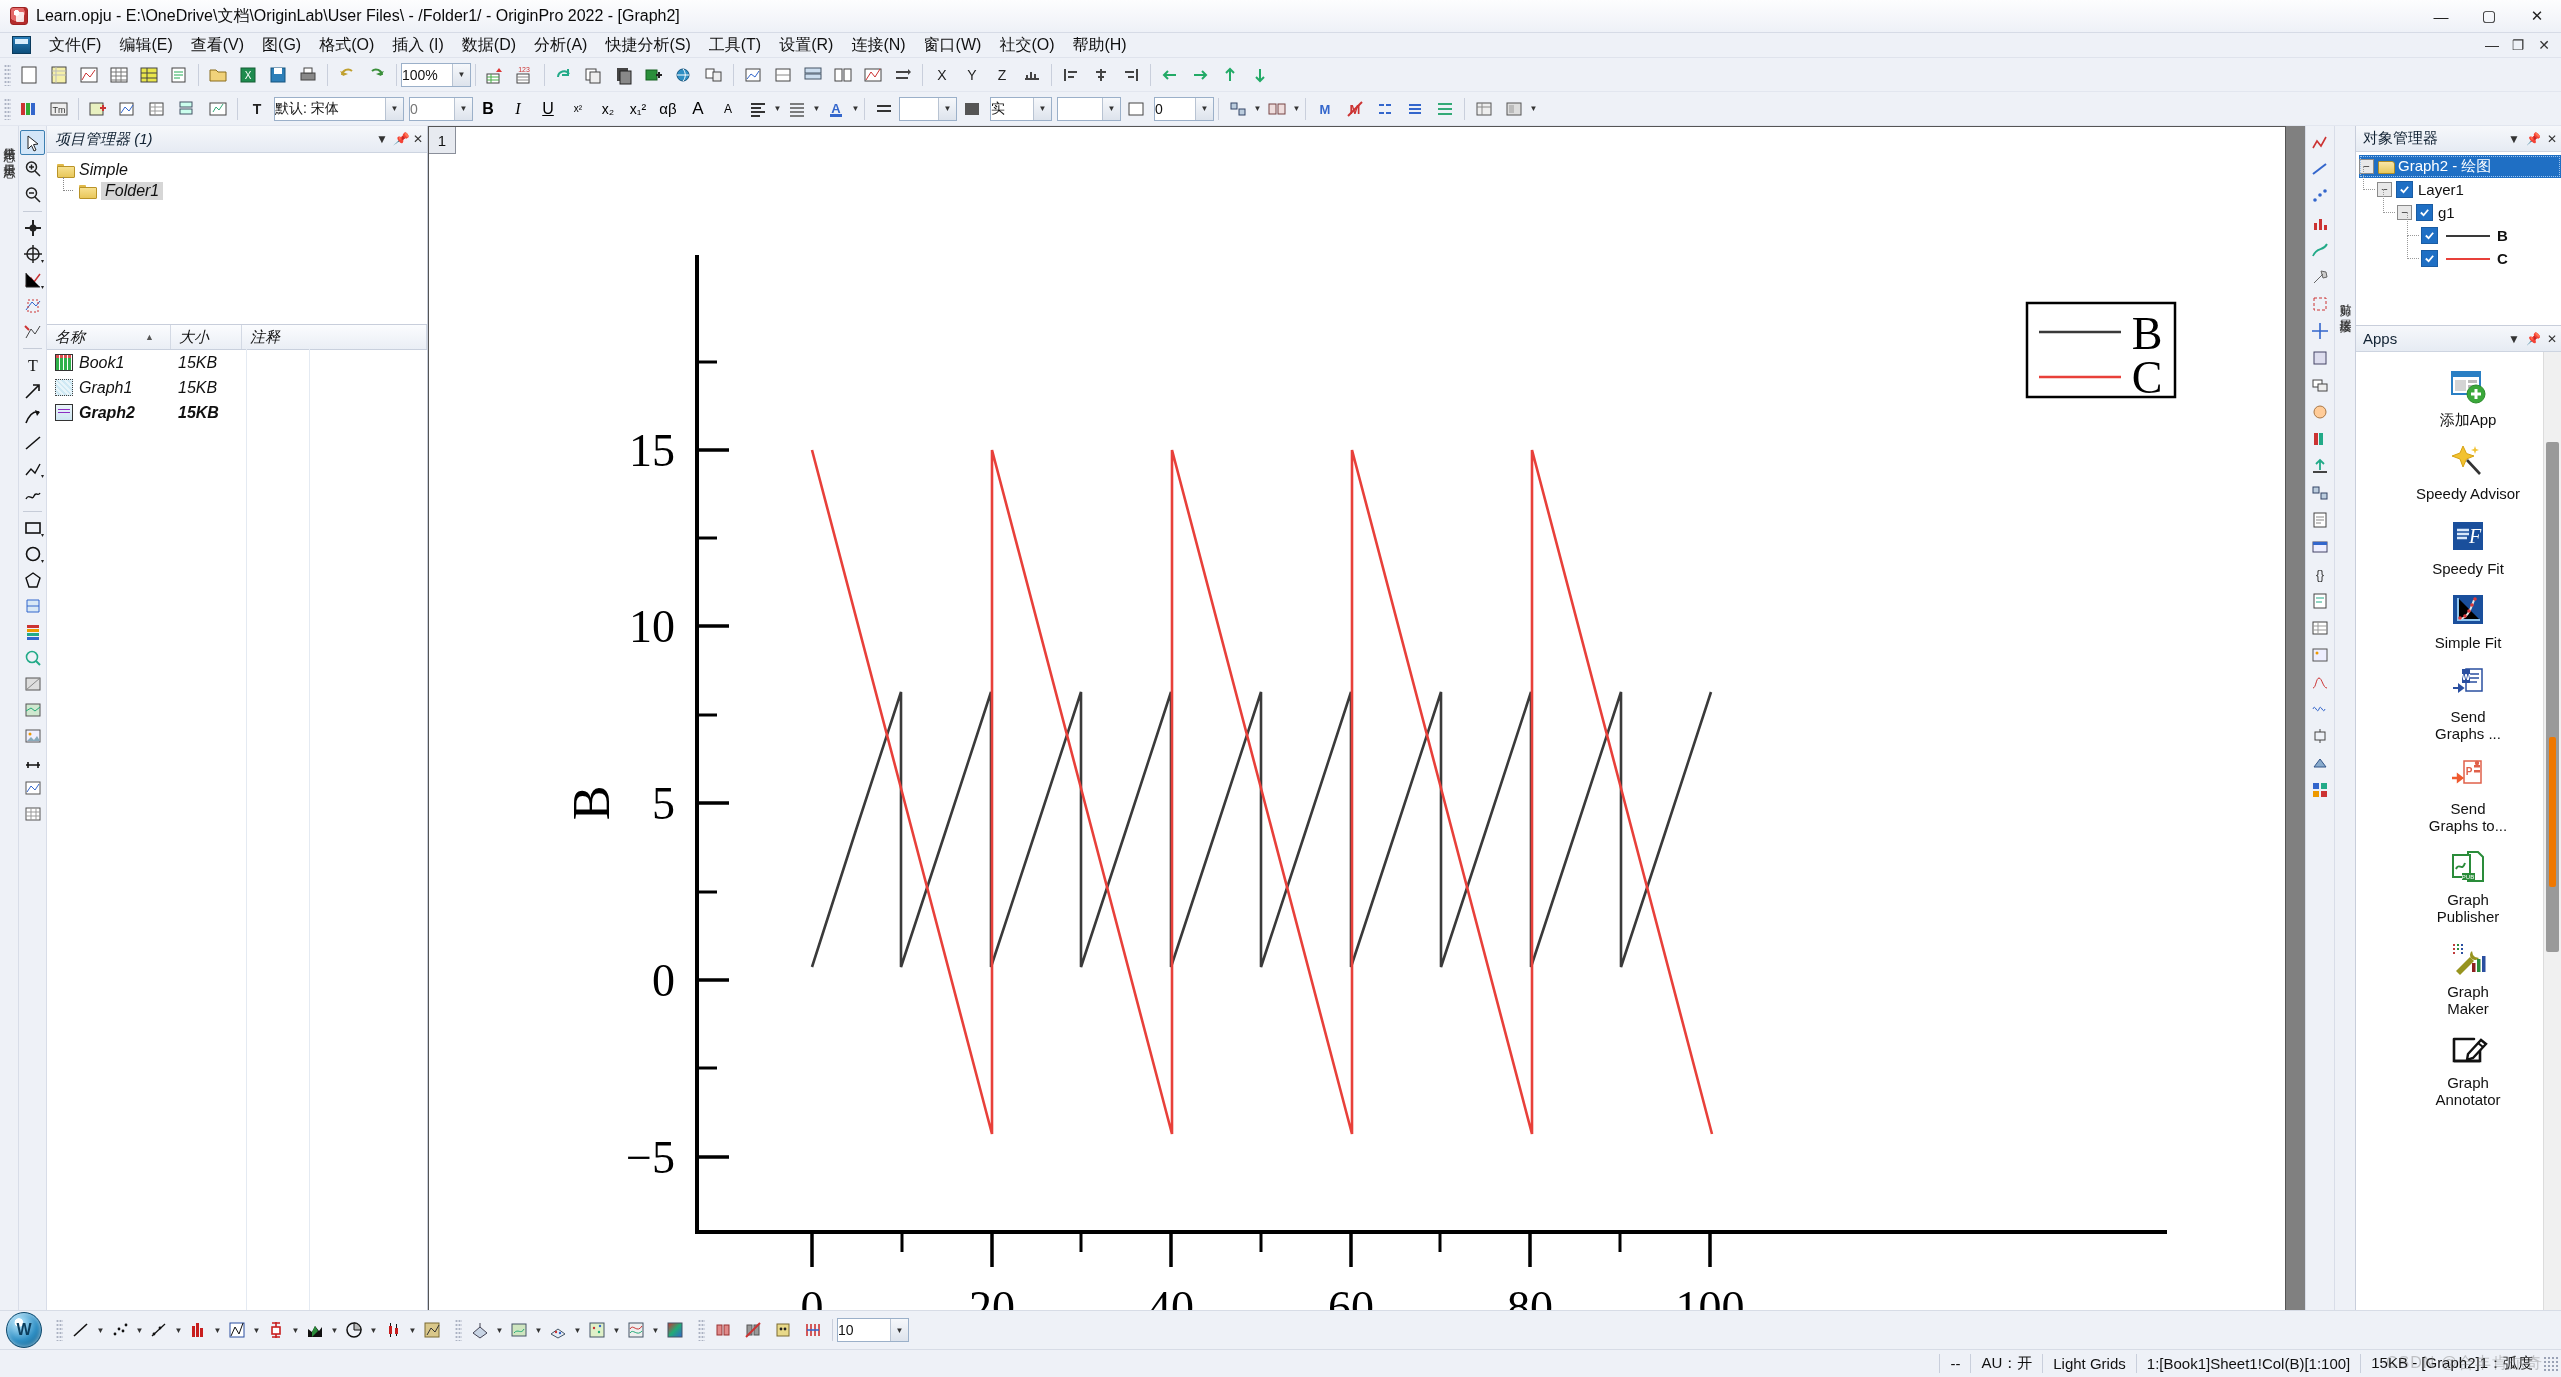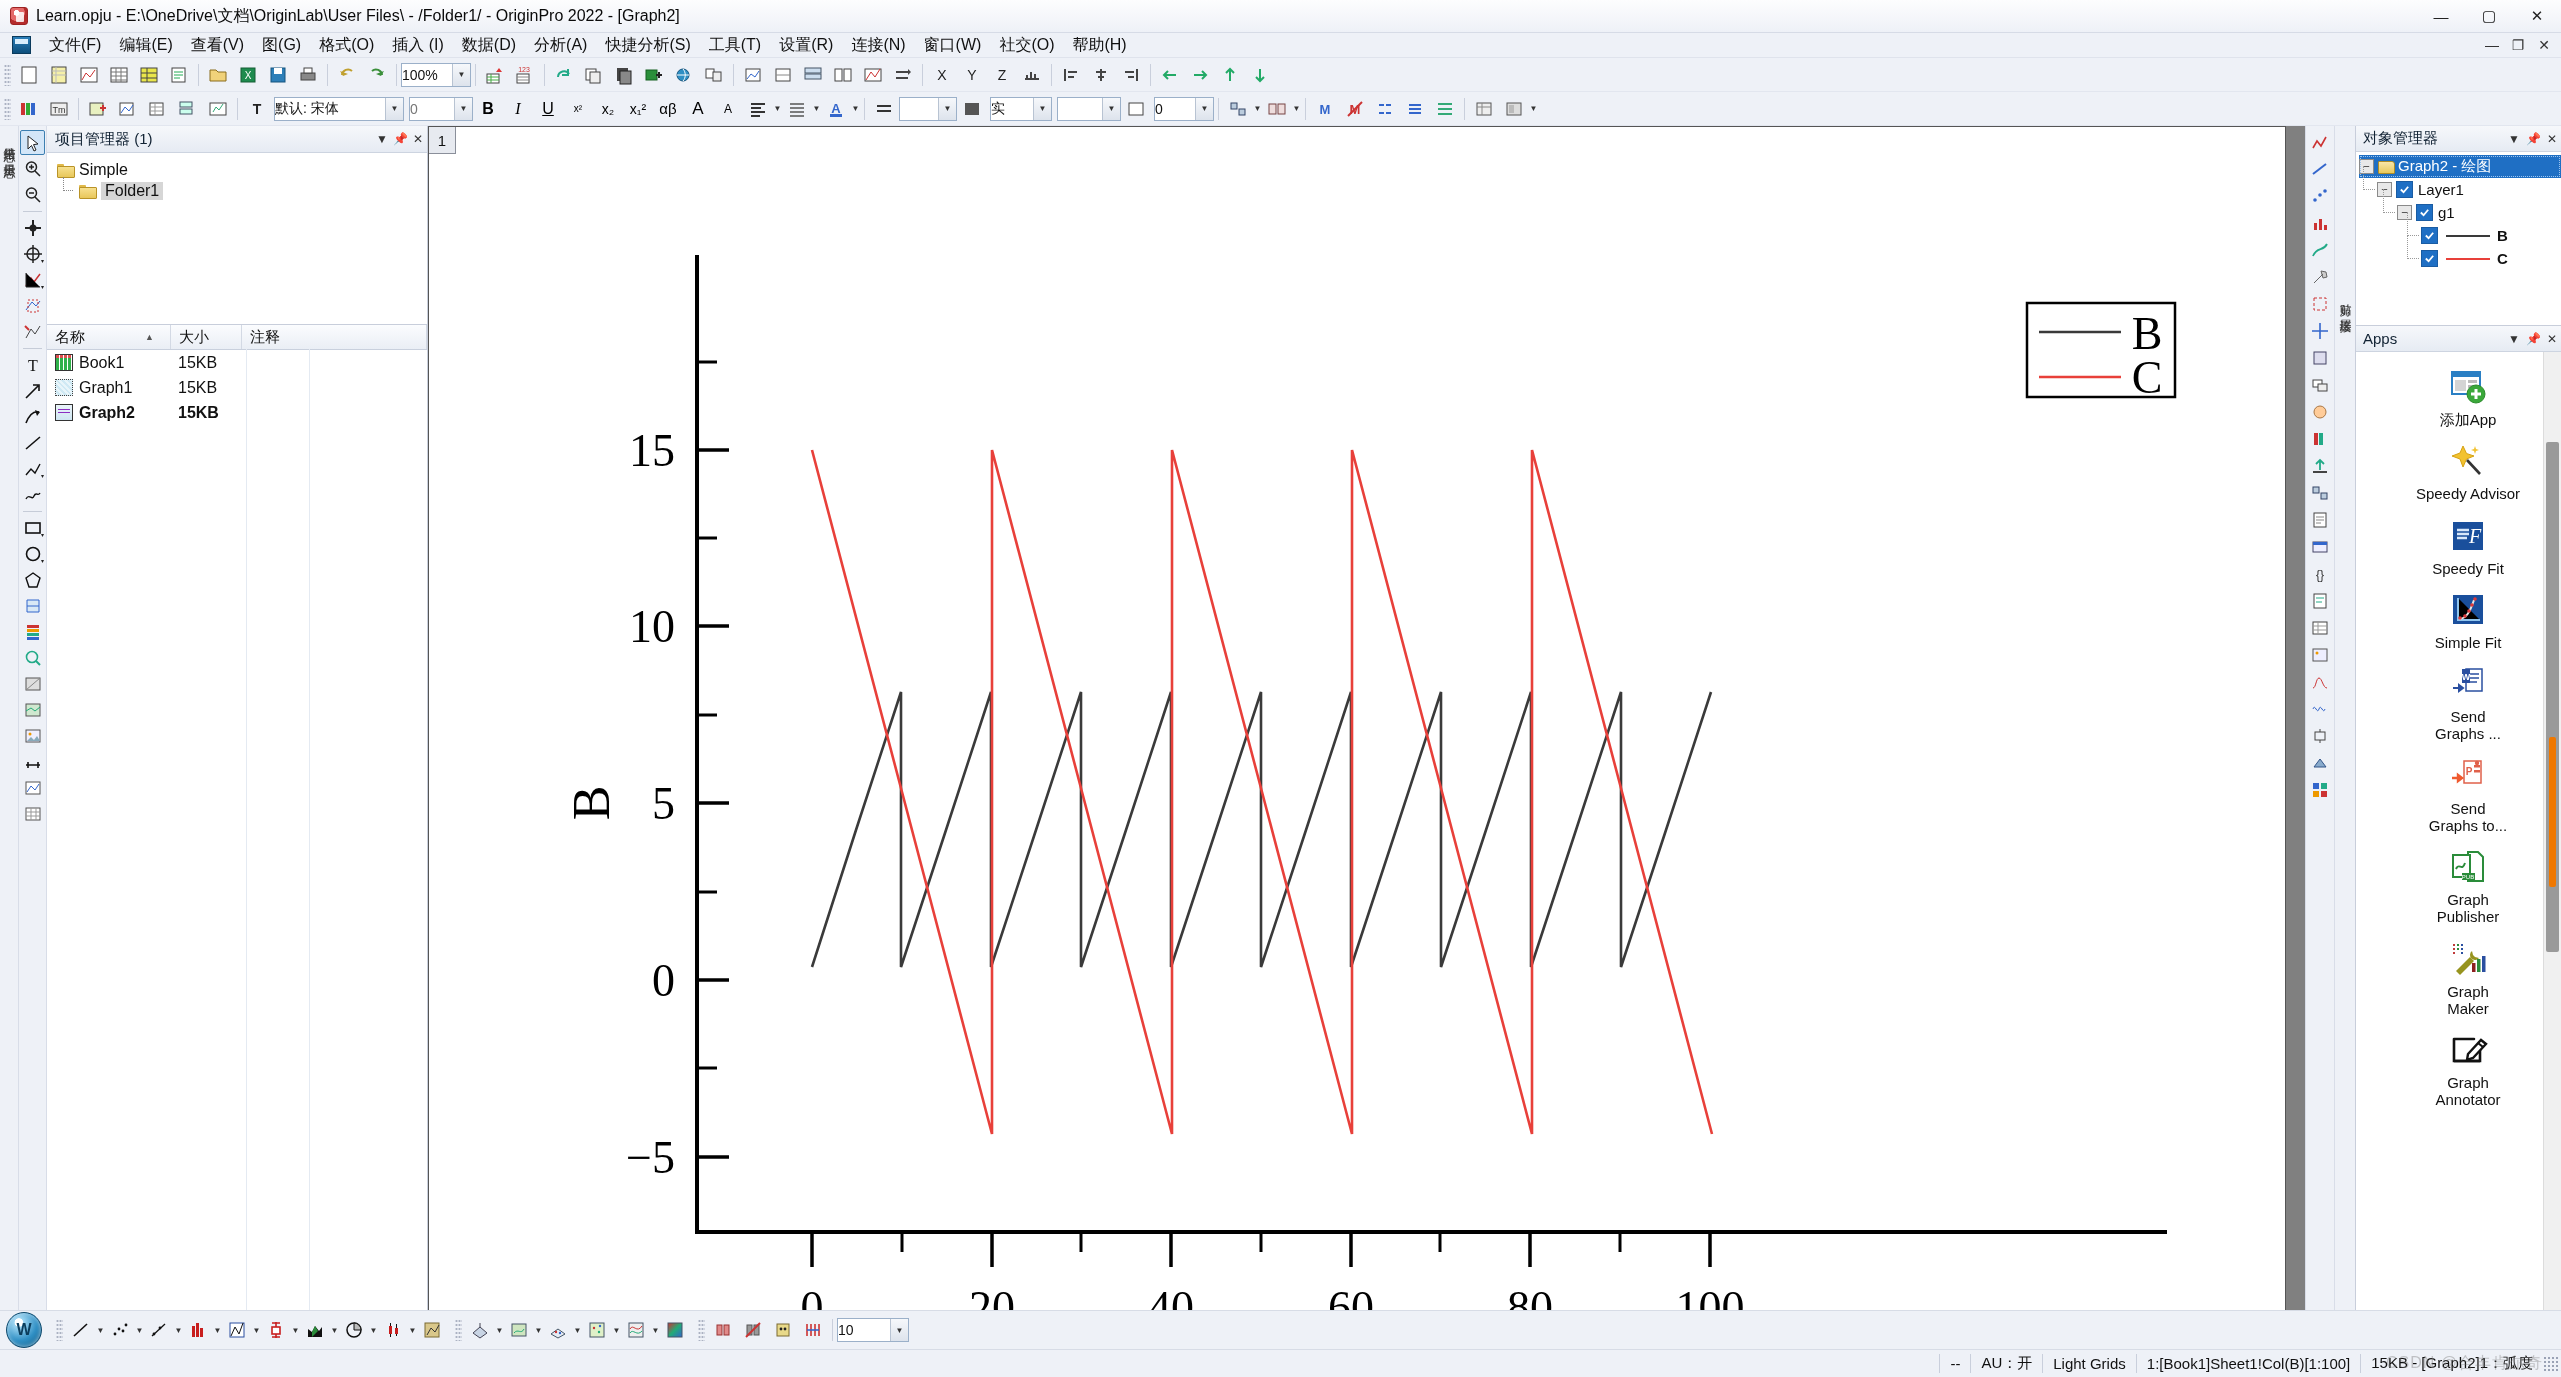--- a/index.html
+++ b/index.html
@@ -62,21 +62,21 @@
   
   .ltools{width:27px;background:#eef1f7;border-right:1px solid #d8dde8;display:flex;flex-direction:column;
           align-items:center;padding-top:4px;flex:0 0 auto;overflow:hidden;}
   .ltool{width:23px;height:23px;margin-bottom:1px;border:1px solid transparent;border-radius:2px;
          display:flex;align-items:center;justify-content:center;position:relative;}
   .ltool.sel{border-color:#3c7fb1;background:#d3e6f8;}
   .ltool .dd{position:absolute;right:0px;bottom:1px;font-size:6px;color:#222;}
   .lsep{width:19px;height:1px;background:#c6ccd8;margin:3px 0;}
 
   
-  .pex{width:380px;background:#f4f6fa;border-right:1px solid #c8cedb;display:flex;flex-direction:column;flex:0 0 auto;}
+  .pex{width:380px;background:#f4f6fa;border-right:1px solid #c8cedb;display:flex;flex-direction:column;flex:0 0 auto;font-style:italic;}
   .pex-head{height:26px;display:flex;align-items:center;background:linear-gradient(#f6f8fb,#e6ebf3);
             border-bottom:1px solid #cdd4e0;font-size:15px;color:#123;padding-left:8px;position:relative;}
   .pex-head .hbtns{position:absolute;right:4px;display:flex;gap:5px;font-size:12px;color:#333;align-items:center;}
   .pex-tree{height:165px;background:#fff;border-bottom:1px solid #c8cedb;padding:6px 0 0 10px;font-size:16px;overflow:hidden;}
   .trow{display:flex;align-items:center;height:21px;}
   .trow .fold{width:17px;height:14px;margin-right:5px;position:relative;flex:0 0 auto;}
   .fold:before{content:"";position:absolute;left:0;top:1px;width:7px;height:3px;background:#e0b94a;border-radius:1px 1px 0 0;}
   .fold:after{content:"";position:absolute;left:0;top:3px;width:16px;height:10px;background:linear-gradient(#f7e08f,#e8c75a);
               border:1px solid #b99327;border-radius:1px;}
   .trow .lbl{font-size:16px;color:#111;}

